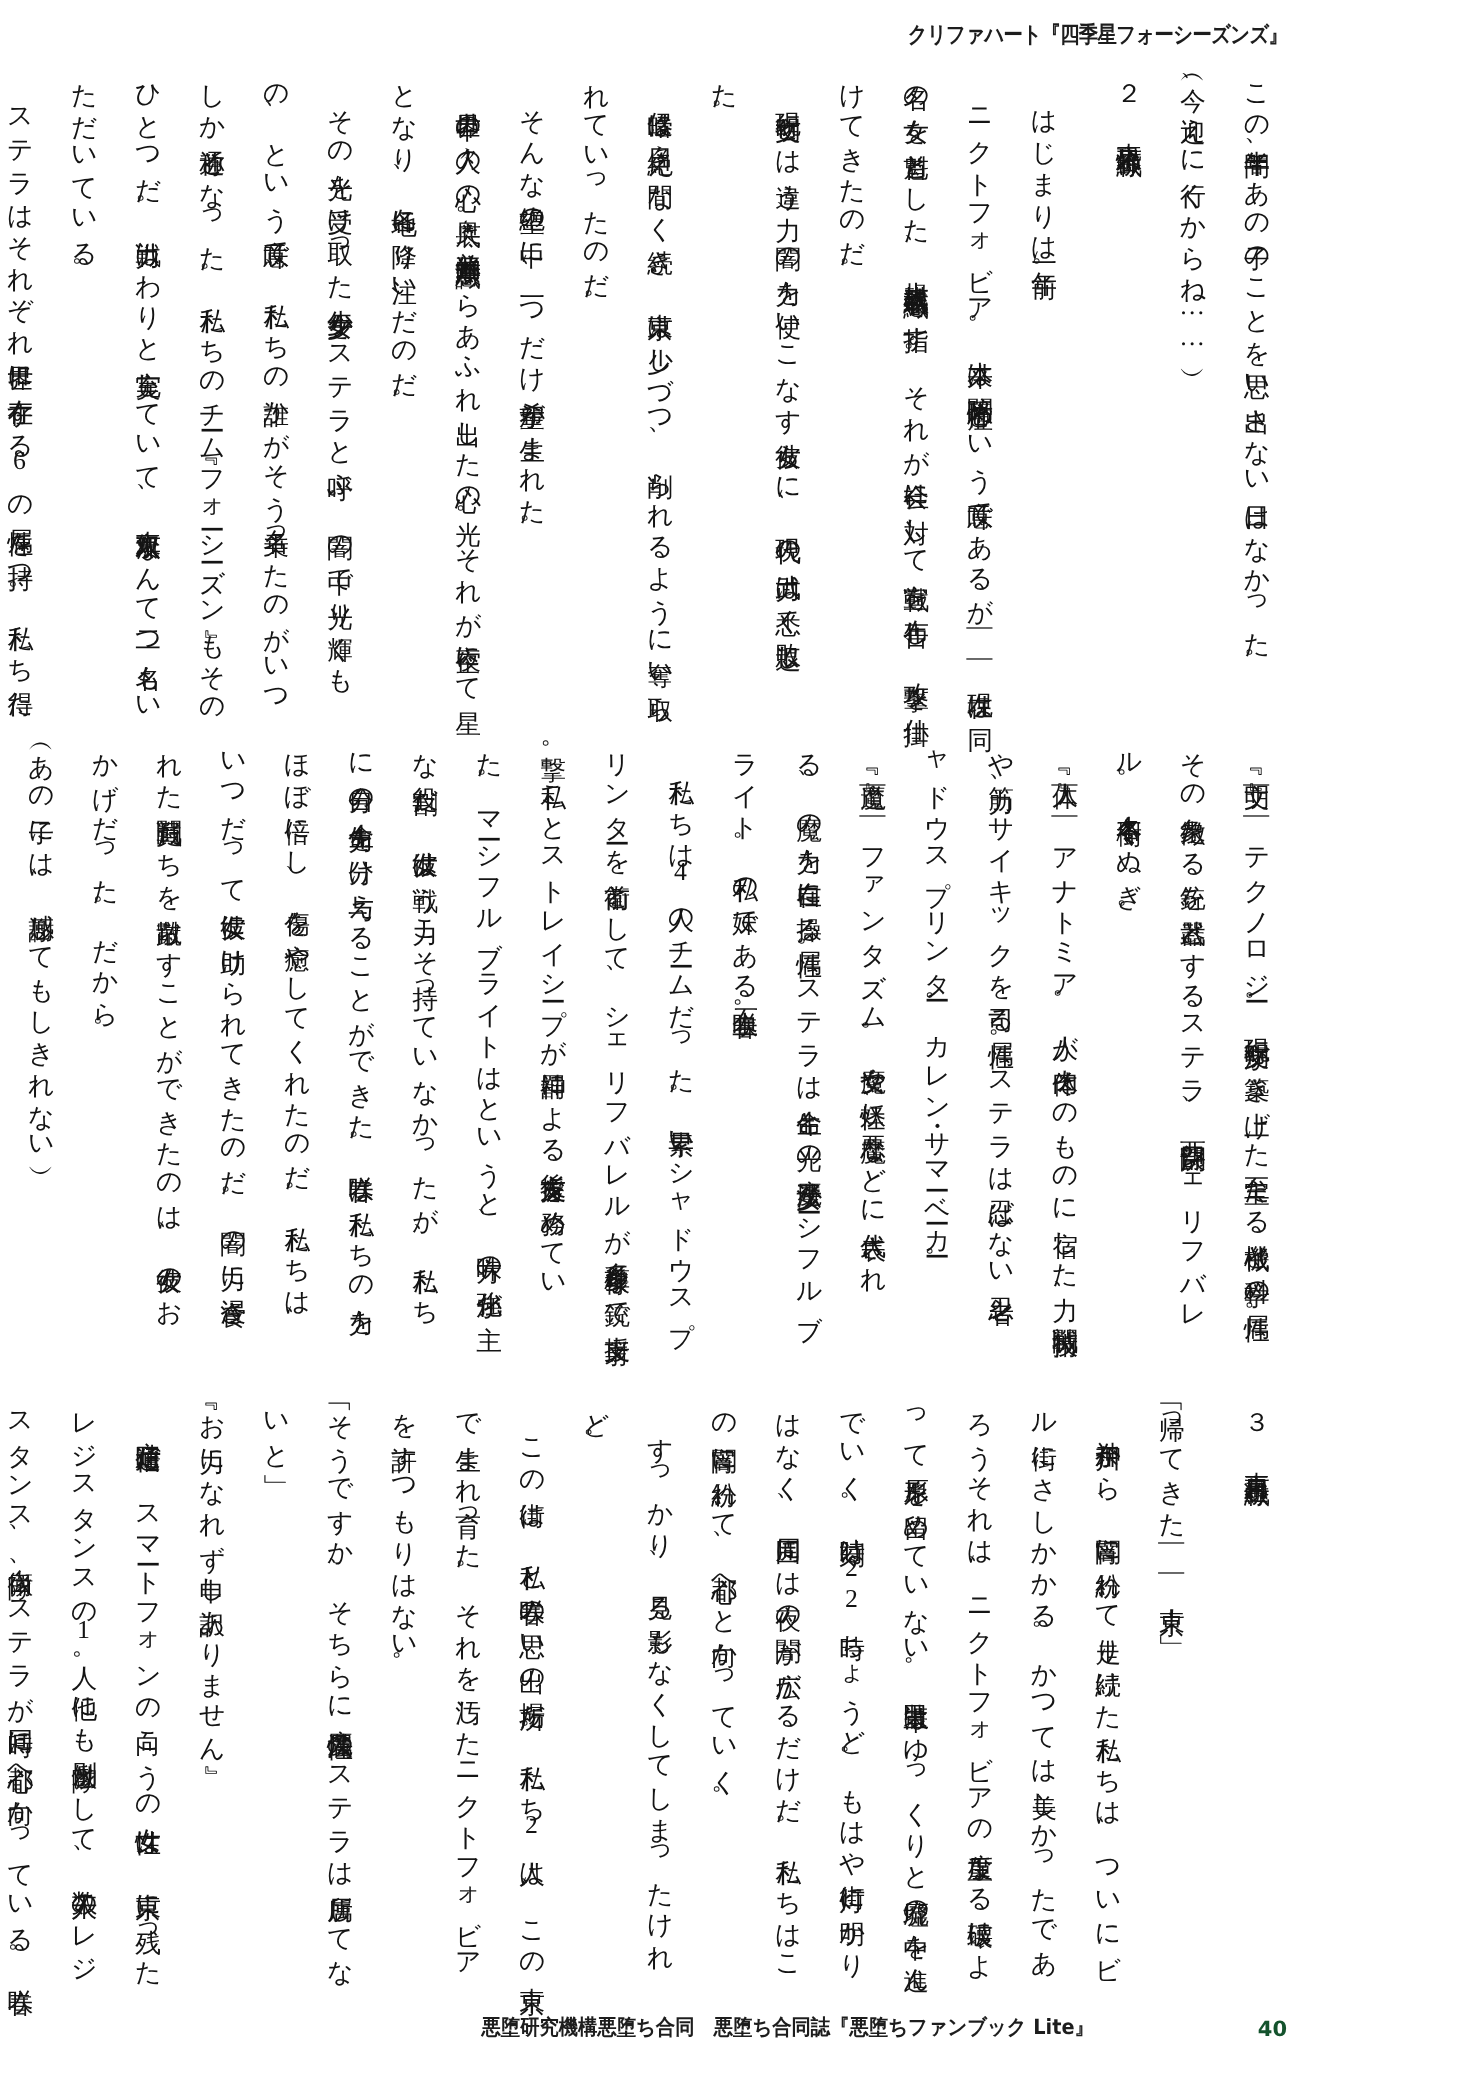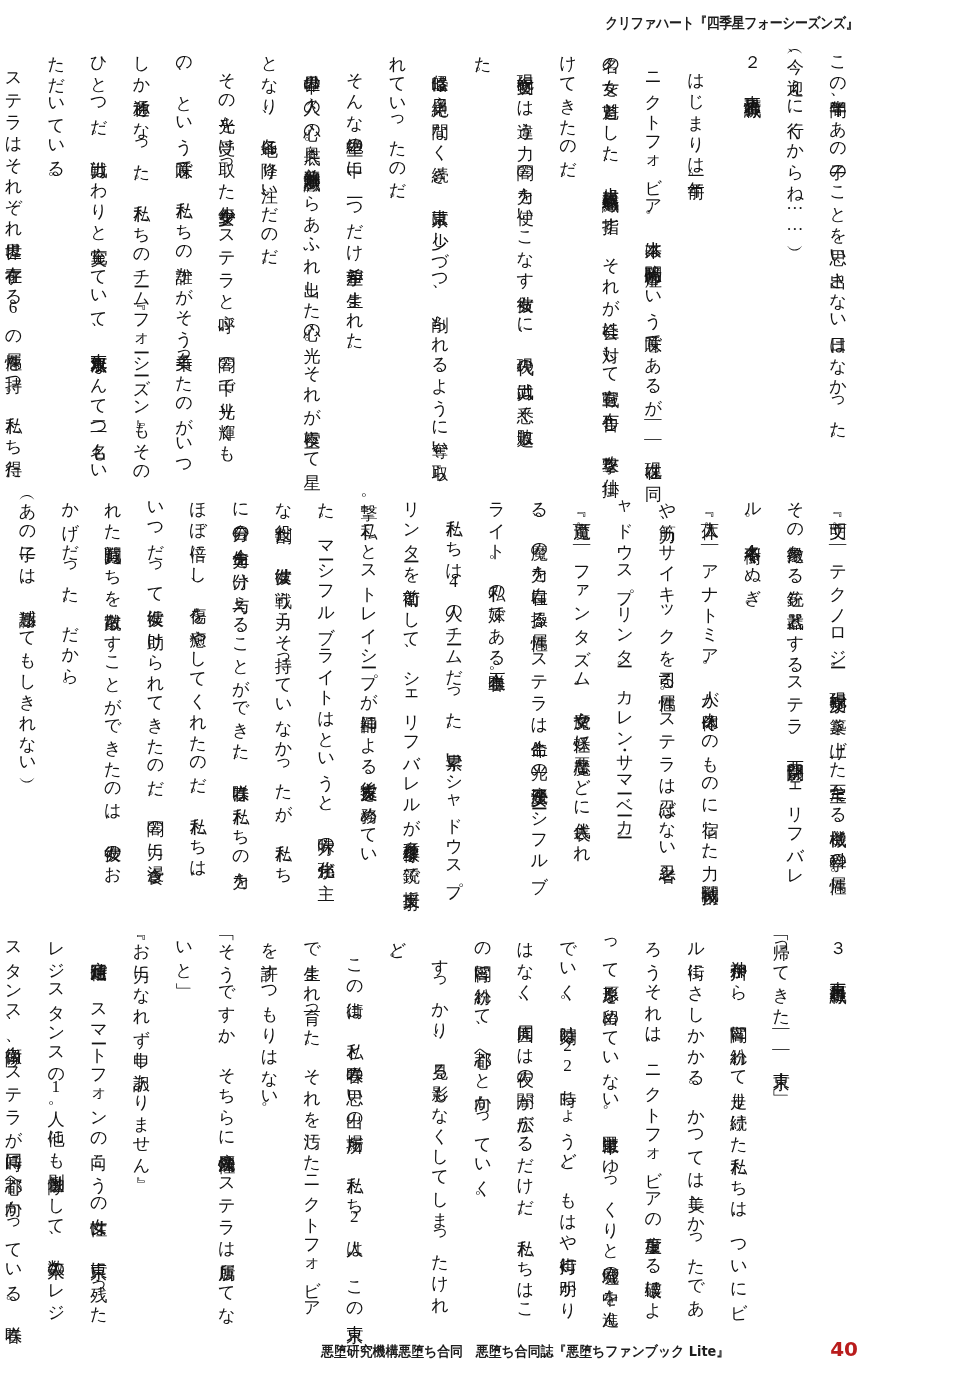--- a/index.html
+++ b/index.html
@@ -57,22 +57,22 @@
     transform: scaleX(0.92);
     transform-origin: left center;
     color: #1d1d1d;
     font-weight: 600;
   }
   .footer-pageno {
     position: absolute;
     right: 26px;
     bottom: 0;
     font-family: "DejaVu Sans", "Liberation Sans", sans-serif;
-    font-size: 20px;
-    color: #b91c1c;
+    font-size: 14px;
+    color: #14532d;
     font-weight: 600;
   }
 
   
   .vblock {
     position: absolute;
     writing-mode: vertical-rl;
     -webkit-writing-mode: vertical-rl;
     text-orientation: upright;
     font-size: 17.2px;

